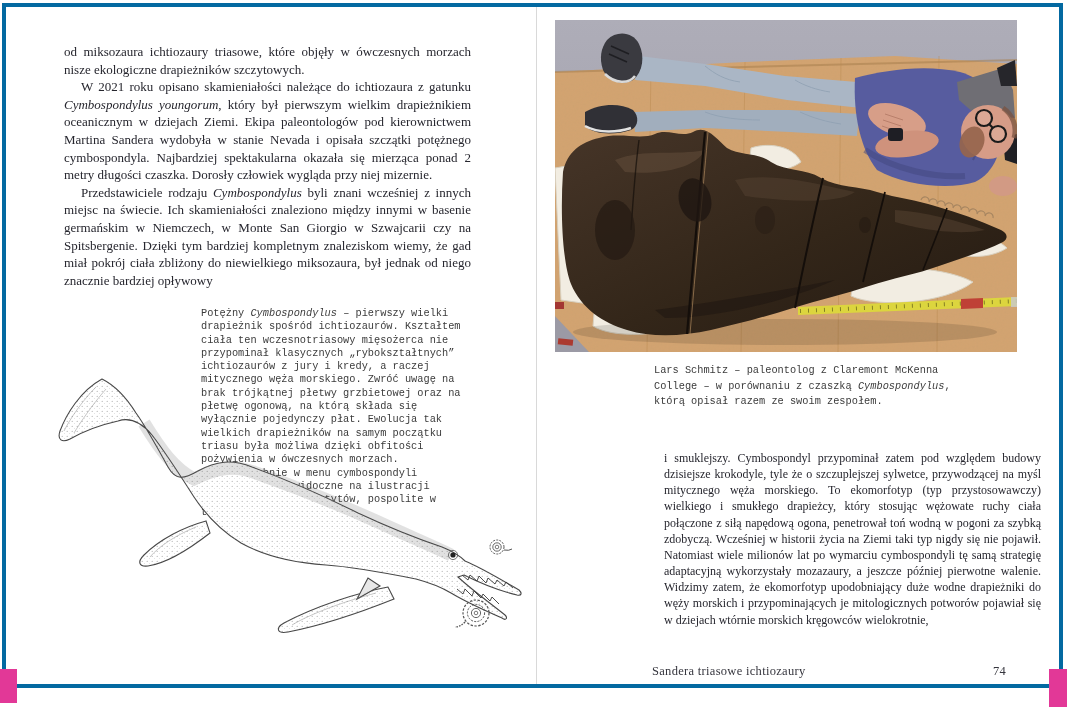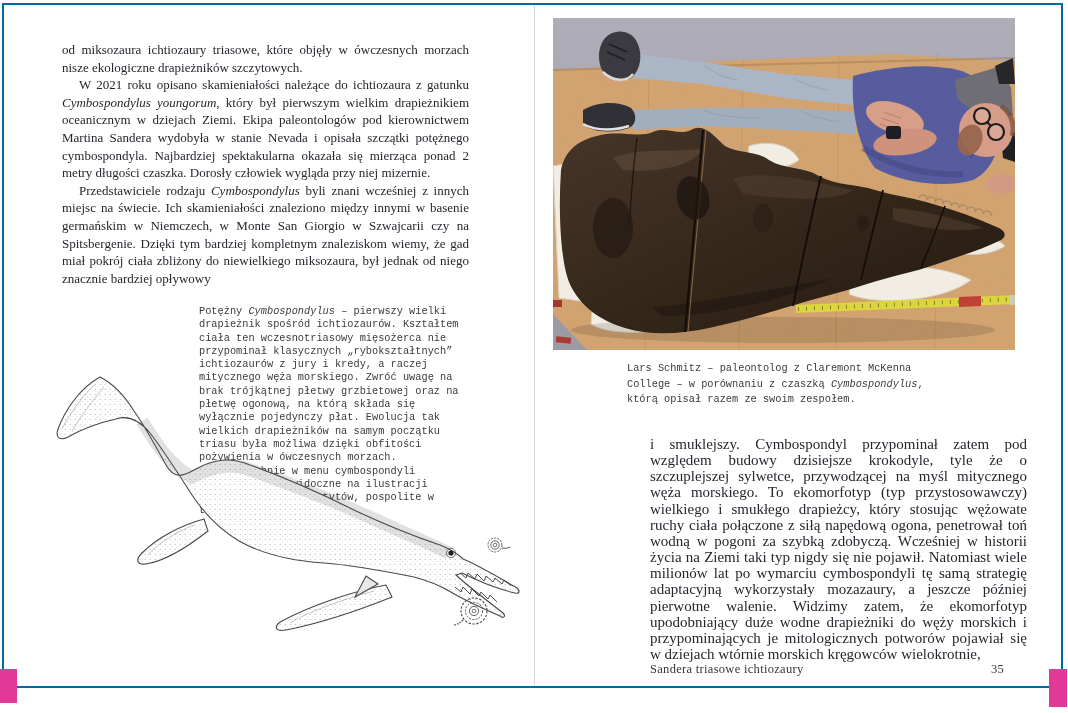--- a/index.html
+++ b/index.html
@@ -1,37 +1,37 @@
 <!DOCTYPE html>
 <html lang="pl"><head>
 <meta charset="utf-8">
 <style>
   html,body{margin:0;padding:0;background:#ffffff;}
   body{width:1068px;height:713px;position:relative;overflow:hidden;
        font-family:"Liberation Serif",serif;color:#25252d;}
   .spread{position:absolute;left:2px;top:3px;width:1061px;height:685px;
-          border:2px solid #0369a1;background:#fff;box-sizing:border-box;}
+          border:4px solid #0369a1;background:#fff;box-sizing:border-box;}
   .page-divider{position:absolute;left:530px;top:0;width:1px;height:100%;
                 background:#d9d9d9;}
   
   .body-left{position:absolute;left:58px;top:36px;width:407px;
              font-size:13px;line-height:17.6px;text-align:justify;color:#26262e;}
   .body-left p{margin:0;}
   .body-left p.ind{text-indent:17px;}
   
   .cap{font-family:Liberation Mono, monospace;color:#3b3b3b;}
   .cap-left{position:absolute;left:195px;top:300px;width:266px;
             font-size:10.3px;line-height:13.3px;}
-  .cap-right{position:absolute;left:623px;top:356px;width:300px;
+  .cap-right{position:absolute;left:648px;top:356px;width:300px;
              font-size:10.3px;line-height:15.7px;}
   
   .photo{position:absolute;left:549px;top:13px;width:462px;height:332px;}
   .photo svg{display:block;width:100%;height:100%;}
   .body-right{position:absolute;left:646px;top:431px;width:377px;
-              font-size:15px;line-height:16.15px;text-align:justify;color:#26262e;margin:0;}
+              font-size:12px;line-height:16.15px;text-align:justify;color:#26262e;margin:12px;}
   .footer-row{position:absolute;left:646px;top:657px;width:354px;
               display:flex;justify-content:space-between;align-items:baseline;
               font-size:12.5px;color:#35353d;letter-spacing:0.3px;}
   
   .illustration{position:absolute;left:50px;top:368px;width:480px;height:270px;}
   .illustration svg{display:block;width:100%;height:100%;}
   
   .tab{position:absolute;background:#e23897;}
   .tab-left{left:0;top:669px;width:17px;height:34px;}
   .tab-right{left:1049px;top:669px;width:18px;height:38px;}
@@ -243,19 +243,19 @@
         <rect x="456" y="277" width="6" height="10" fill="#c9c9c9" opacity="0.85"></rect>
       </svg>
     </figure>
 
     <div class="cap cap-right"><span>Lars Schmitz – paleontolog z Claremont McKenna College – w porównaniu z czaszką </span><em>Cymbospondylus</em><span>, którą opisał razem ze swoim zespołem.</span></div>
 
     <p class="body-right"><span>i smuklejszy. Cymbospondyl przypominał zatem pod względem budowy dzisiejsze krokodyle, tyle że o szczuplejszej sylwetce, przywodzącej na myśl mitycznego węża morskiego. To ekomorfotyp (typ przystosowawczy) wielkiego i smukłego drapieżcy, który stosując wężowate ruchy ciała połączone z siłą napędową ogona, penetrował toń wodną w pogoni za szybką zdobyczą. Wcześniej w historii życia na Ziemi taki typ nigdy się nie pojawił. Natomiast wiele milionów lat po wymarciu cymbospondyli tę samą strategię adaptacyjną wykorzystały mozazaury, a jeszcze później pierwotne walenie. Widzimy zatem, że ekomorfotyp upodobniający duże wodne drapieżniki do węży morskich i przypominających je mitologicznych potworów pojawiał się w dziejach wtórnie morskich kręgowców wielokrotnie,</span></p>
 
     <div class="footer-row">
       <span>Sandera triasowe ichtiozaury</span>
-      <span>35</span>
+      <span>74</span>
     </div>
   </div>
 </div>
 
 <div class="tab tab-left"></div>
 <div class="tab tab-right"></div>
 
 </body></html>

